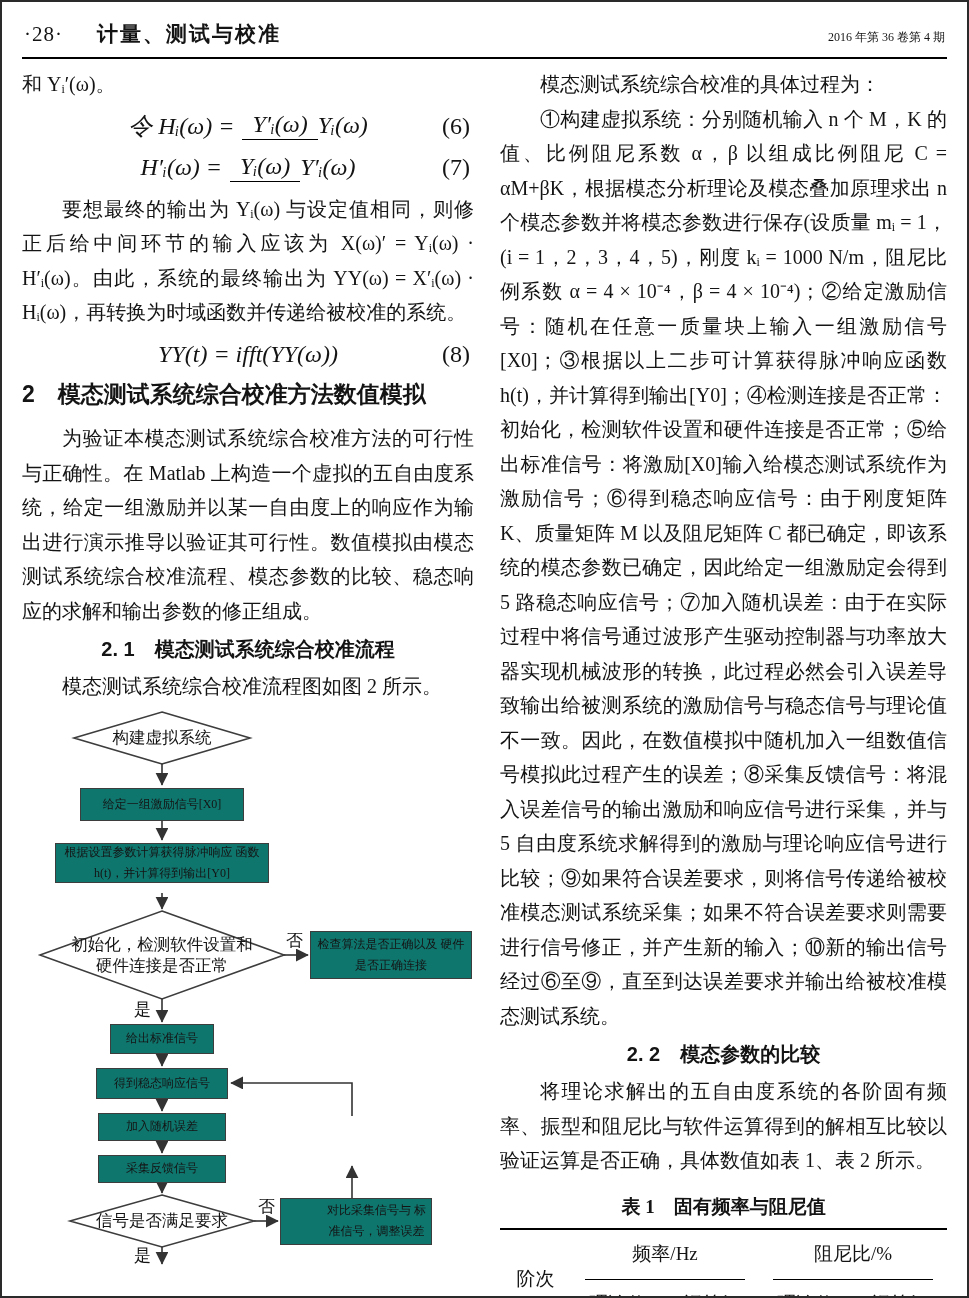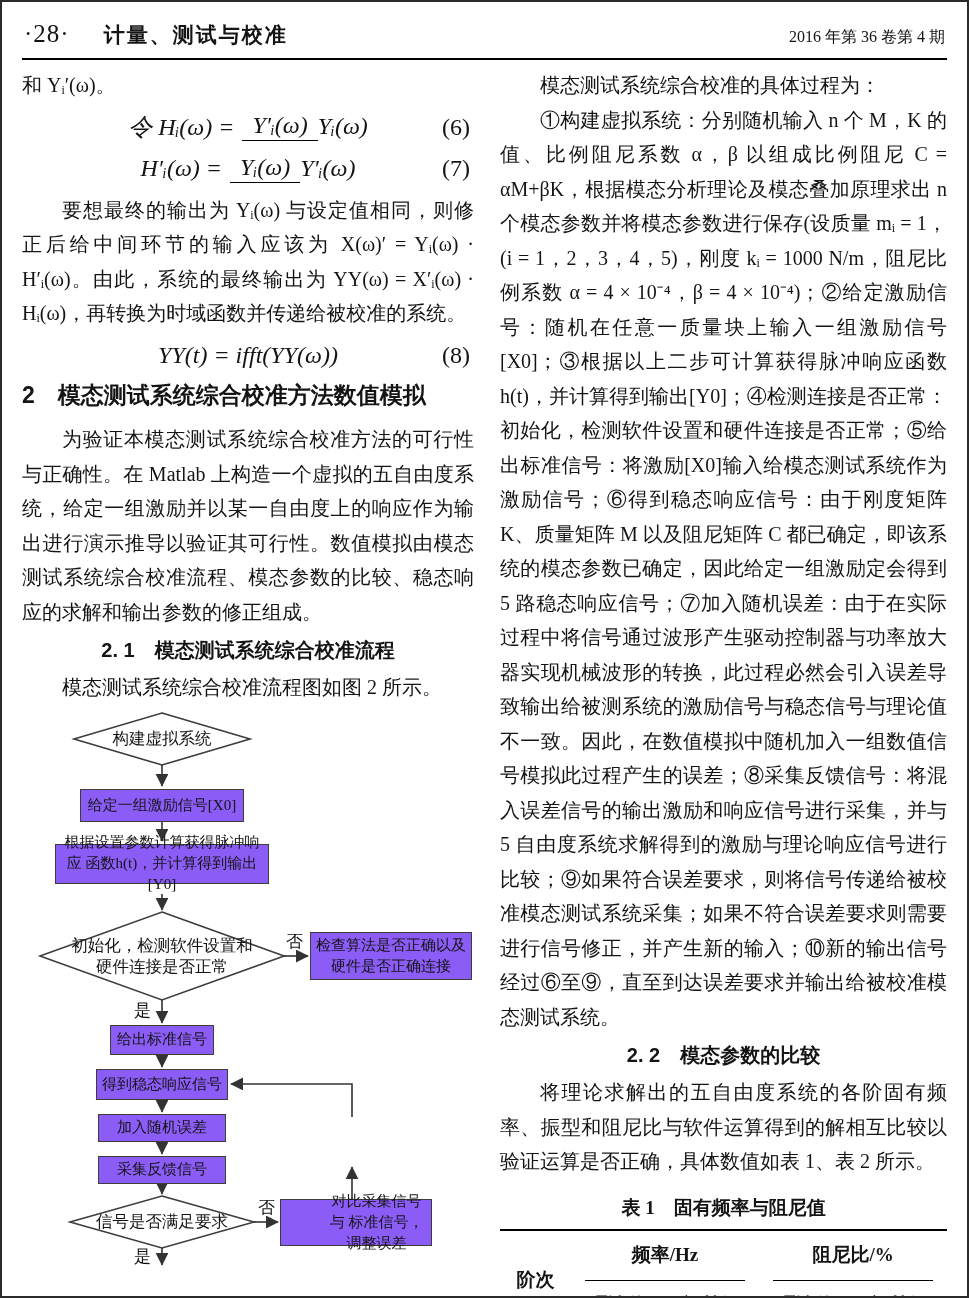--- a/index.html
+++ b/index.html
@@ -5,24 +5,24 @@
   html,body{margin:0;padding:0;background:#e8e8e8;}
   .page{
     width:969px;height:1298px;box-sizing:border-box;background:#fff;
     border:2px solid #2a2a2a;position:relative;overflow:hidden;
     padding:12px 20px 0 20px;color:#141414;
     font-family:"Liberation Serif", serif;
   }
   
   .hdr{display:flex;align-items:baseline;border-bottom:2.2px solid #000;
        padding:6px 2px 9px 2px;}
-  .hdr .pnum{font-size:25px;letter-spacing:1px;}
+  .hdr .pnum{font-size:21px;letter-spacing:1px;}
   .hdr .jsec{font-family:"Liberation Sans",sans-serif;font-weight:bold;
              font-size:21px;margin-left:34px;letter-spacing:2px;}
-  .hdr .iss{margin-left:auto;font-size:16px;text-align:right;}
+  .hdr .iss{margin-left:auto;font-size:12px;text-align:right;}
   
   .cols{display:flex;gap:26px;margin-top:8px;}
   .col{width:452px;font-size:20px;line-height:34.5px;text-align:justify;}
   p{margin:0;}
   .ind{text-indent:2em;}
   
   .eq{position:relative;display:flex;justify-content:center;align-items:center;
       font-style:italic;font-size:24px;margin:7px 0;}
   .eq .tag{position:absolute;right:4px;top:50%;transform:translateY(-50%);
            font-style:normal;}
@@ -31,32 +31,32 @@
   .frac .num{border-bottom:1.6px solid #000;padding:0 10px 1px 10px;}
   .frac .den{padding-top:1px;}
   
   h2{font-family:"Liberation Sans",sans-serif;font-size:23px;margin:8px 0 12px 0;
      font-weight:bold;line-height:30px;text-align:left;}
   h3{font-family:"Liberation Sans",sans-serif;font-size:20px;margin:5px 0 4px 0;
      font-weight:bold;line-height:32px;text-align:center;}
   
   .flow{position:relative;width:458px;height:600px;margin-top:4px;}
   .flow svg{position:absolute;left:0;top:0;}
-  .fnode{position:absolute;border:1.6px solid #3d3d3d;background:#8b5cf6;
+  .fnode{position:absolute;border:1.6px solid #3d3d3d;background:#0f766e;
          display:flex;align-items:center;justify-content:center;text-align:center;
-         font-size:15px;line-height:21px;box-sizing:border-box;padding:2px 3px;}
+         font-size:12px;line-height:21px;box-sizing:border-box;padding:2px 3px;}
   .dtext{position:absolute;display:flex;align-items:center;justify-content:center;
          text-align:center;font-size:16.5px;line-height:21px;}
   .flabel{position:absolute;font-size:17px;line-height:17px;}
   
   .tblcap{text-align:center;font-weight:bold;font-size:19px;margin:12px 0 4px 0;
           text-indent:0;}
   table{width:100%;border-collapse:collapse;font-size:19px;
         border-top:2.4px solid #000;border-bottom:2.4px solid #000;}
-  th,td{font-weight:bold;text-align:center;padding:0;}
+  th,td{font-weight:normal;text-align:center;padding:0;}
   thead .grp{padding-top:7px;}
   .grpline{display:block;margin:0 14px;padding-bottom:7px;
            border-bottom:1.3px solid #000;}
   thead .stage{vertical-align:middle;border-bottom:2px solid #000;}
   thead .sub{padding:7px 0 8px 0;border-bottom:2px solid #000;}
 </style>
 </head>
 <body>
 
 <div class="page">

